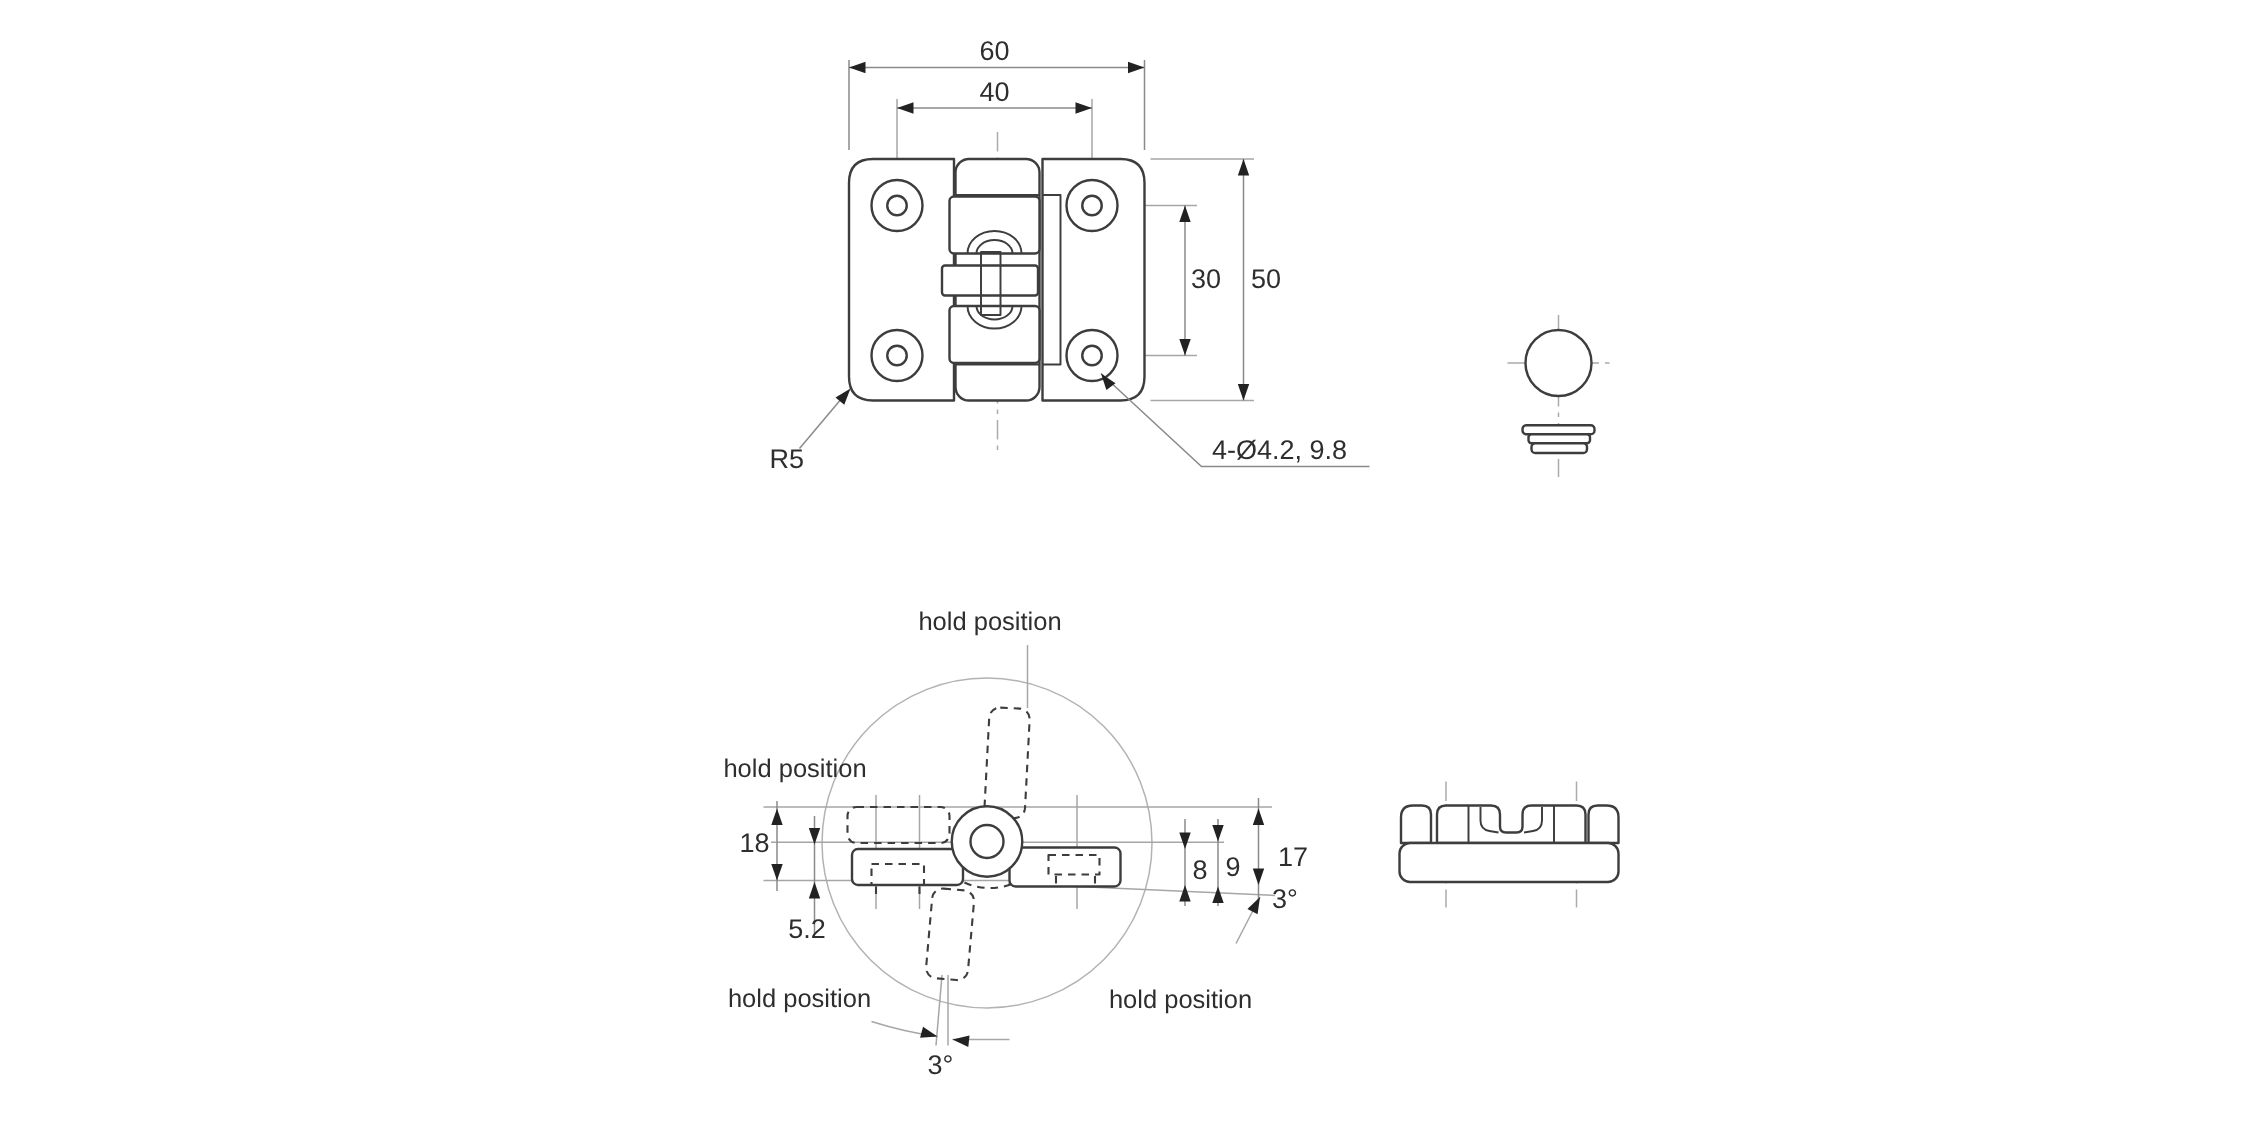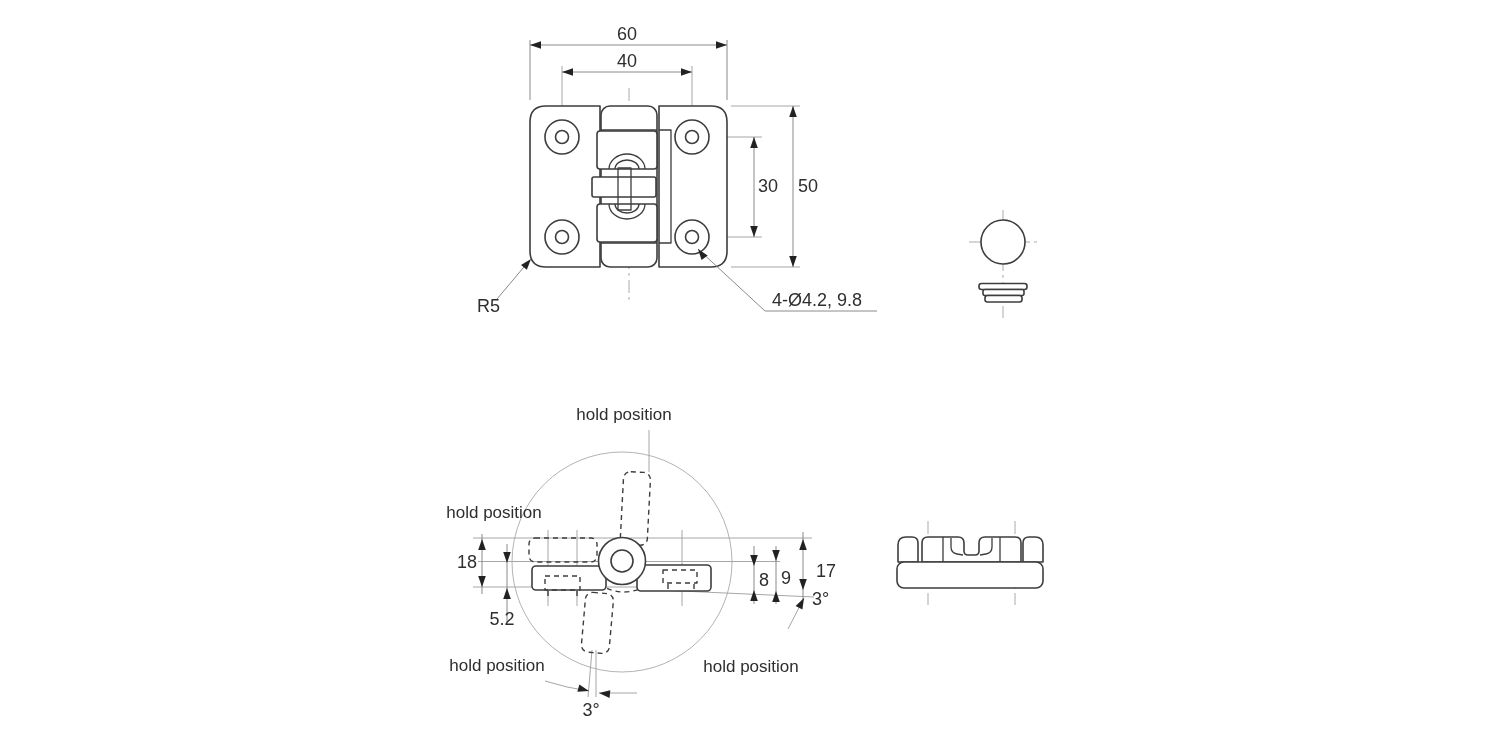--- a/index.html
+++ b/index.html
@@ -1,16 +1,16 @@
 <!DOCTYPE html>
 <html><head>
 <meta charset="utf-8">
 <style>
   html,body{margin:0;padding:0;background:#ffffff;}
-  .page{position:relative;width:1254px;height:750px;background:#fff;overflow:hidden;}
+  .page{position:relative;width:1254px;height:750px;background:#fff;overflow:hidden;padding-left:36px;}
   svg{display:block;}
   .outline{fill:#ffffff;stroke:#3d3d3d;stroke-width:1.6;stroke-linejoin:round;}
   .inner{fill:none;stroke:#3d3d3d;stroke-width:1.3;stroke-linejoin:round;}
   .thin{fill:none;stroke:#a6a6a6;stroke-width:1;}
   .sweep{fill:none;stroke:#b3b3b3;stroke-width:1;}
   .dim{fill:none;stroke:#8a8a8a;stroke-width:1;}
   .dash{fill:none;stroke:#3d3d3d;stroke-width:1.4;stroke-dasharray:5 4;stroke-linejoin:round;}
   .cl{fill:none;stroke:#ababab;stroke-width:1;stroke-dasharray:13 4 3 4;}
   .arrow{fill:#222222;stroke:none;}
   text{font-family:"Liberation Sans","DejaVu Sans",sans-serif;font-size:18px;fill:#2e2e2e;}

